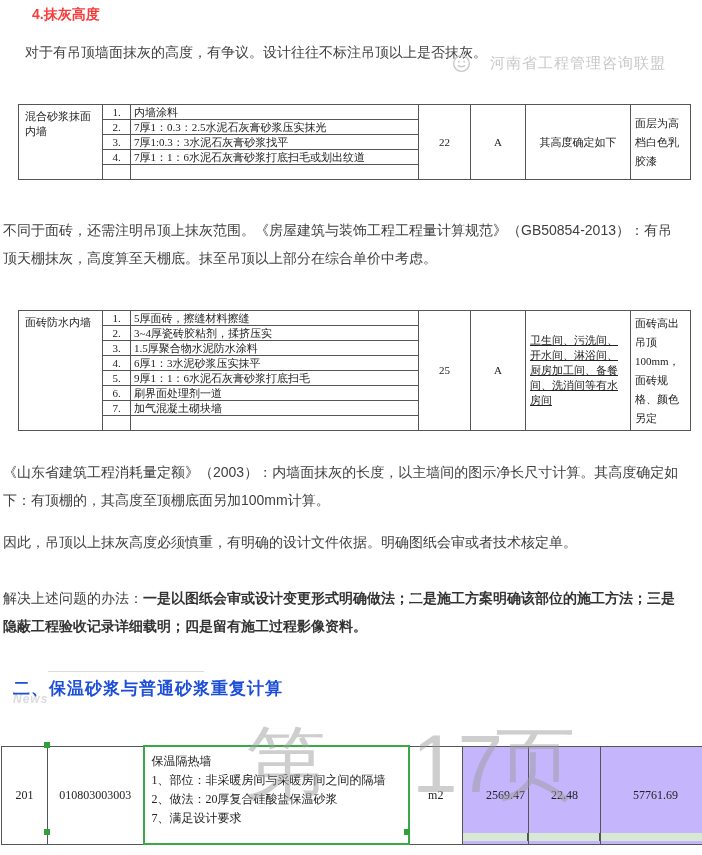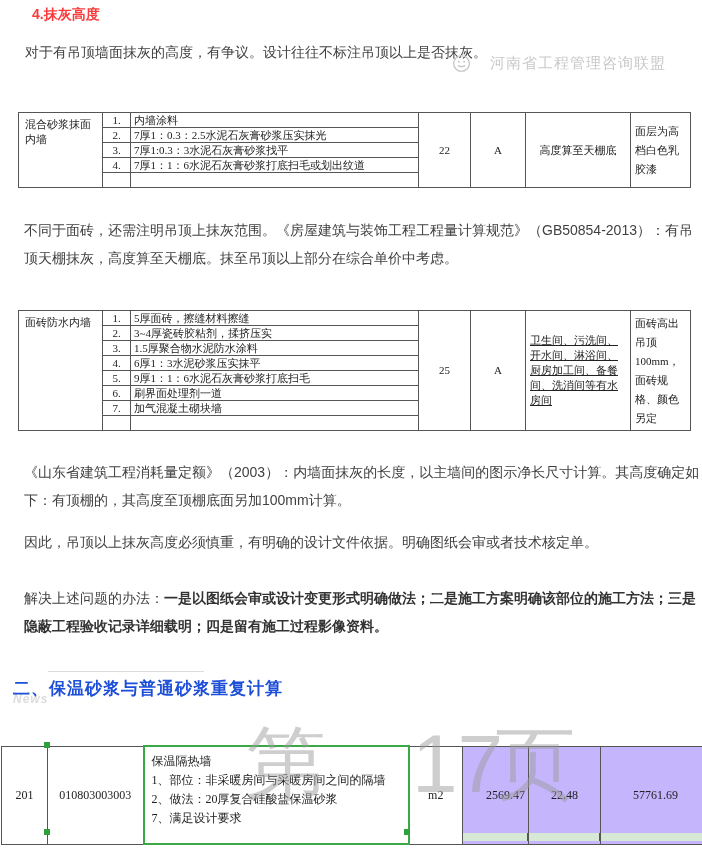--- a/index.html
+++ b/index.html
@@ -1,35 +1,35 @@
 <!DOCTYPE html>
 <html><head>
 <meta charset="utf-8">
 <style>
   html,body{margin:0;padding:0;background:#fff;}
   .page{position:relative;width:702px;height:855px;background:#fff;overflow:hidden;
         font-family:"Liberation Sans",sans-serif;padding-left:39px;}
 
   .h-red{position:absolute;left:32px;top:6px;font-size:14px;font-weight:bold;color:#fa3b3b;}
 
-  .para{position:absolute;left:24px;width:678px;margin:0;font-size:14px;line-height:28px;color:#3f3f3f;}
+  .para{position:absolute;left:3px;width:678px;margin:0;font-size:14px;line-height:28px;color:#3f3f3f;}
   .p1{top:38px;left:25px;width:650px;}
   .p2{top:216px;}
   .p3{top:458px;}
   .p4{top:528px;}
   .p5{top:584px;}
   .p5 b{color:#333;}
 
   .brand{position:absolute;left:450px;top:53px;display:flex;align-items:center;gap:17px;
          color:#c9c9c9;font-size:15px;letter-spacing:1px;}
 
   .spec-table{position:absolute;border-collapse:collapse;table-layout:fixed;
               font-family:"Liberation Serif",serif;font-size:11px;color:#222;}
   .spec-table td{border:1px solid #555;padding:0 3px;line-height:13px;overflow:hidden;}
-  .t1{left:18px;top:112px;width:672px;}
+  .t1{left:18px;top:104px;width:672px;}
   .t2{left:18px;top:310px;width:672px;}
   .t1 tr,.t2 tr{height:15px;}
   td.lbl{vertical-align:top;padding:4px 6px;line-height:15px;}
   td.no{text-align:center;padding:0 1px;}
   td.ctr{text-align:center;vertical-align:middle;}
   td.rooms-c{text-align:center;vertical-align:middle;}
   td.rooms-l{text-align:left;vertical-align:middle;padding:1px 4px;line-height:15px;text-decoration:underline;}
   td.note{vertical-align:middle;text-align:left;padding:1px 4px;line-height:19px;}
 
   .news{position:absolute;left:13px;top:692px;font-size:12px;font-style:italic;font-weight:bold;
@@ -89,21 +89,21 @@
         <col style="width:105px">
         <col style="width:60px">
     </colgroup>
     <tbody>
         <tr>
       <td class="lbl" rowspan="5">混合砂浆抹面内墙</td>
       <td class="no">1.</td>
       <td>内墙涂料</td>
       <td class="ctr" rowspan="5">22</td>
       <td class="ctr" rowspan="5">A</td>
-      <td class="rooms-c" rowspan="5">高度算至天棚底</td>
+      <td class="rooms-c" rowspan="5">其高度确定如下</td>
       <td class="note" rowspan="5">面层为高档白色乳胶漆</td>
     </tr>
     <tr>
       <td class="no">2.</td>
       <td>7厚1：0.3：2.5水泥石灰膏砂浆压实抹光</td>
     </tr>
     <tr>
       <td class="no">3.</td>
       <td>7厚1:0.3：3水泥石灰膏砂浆找平</td>
     </tr>

